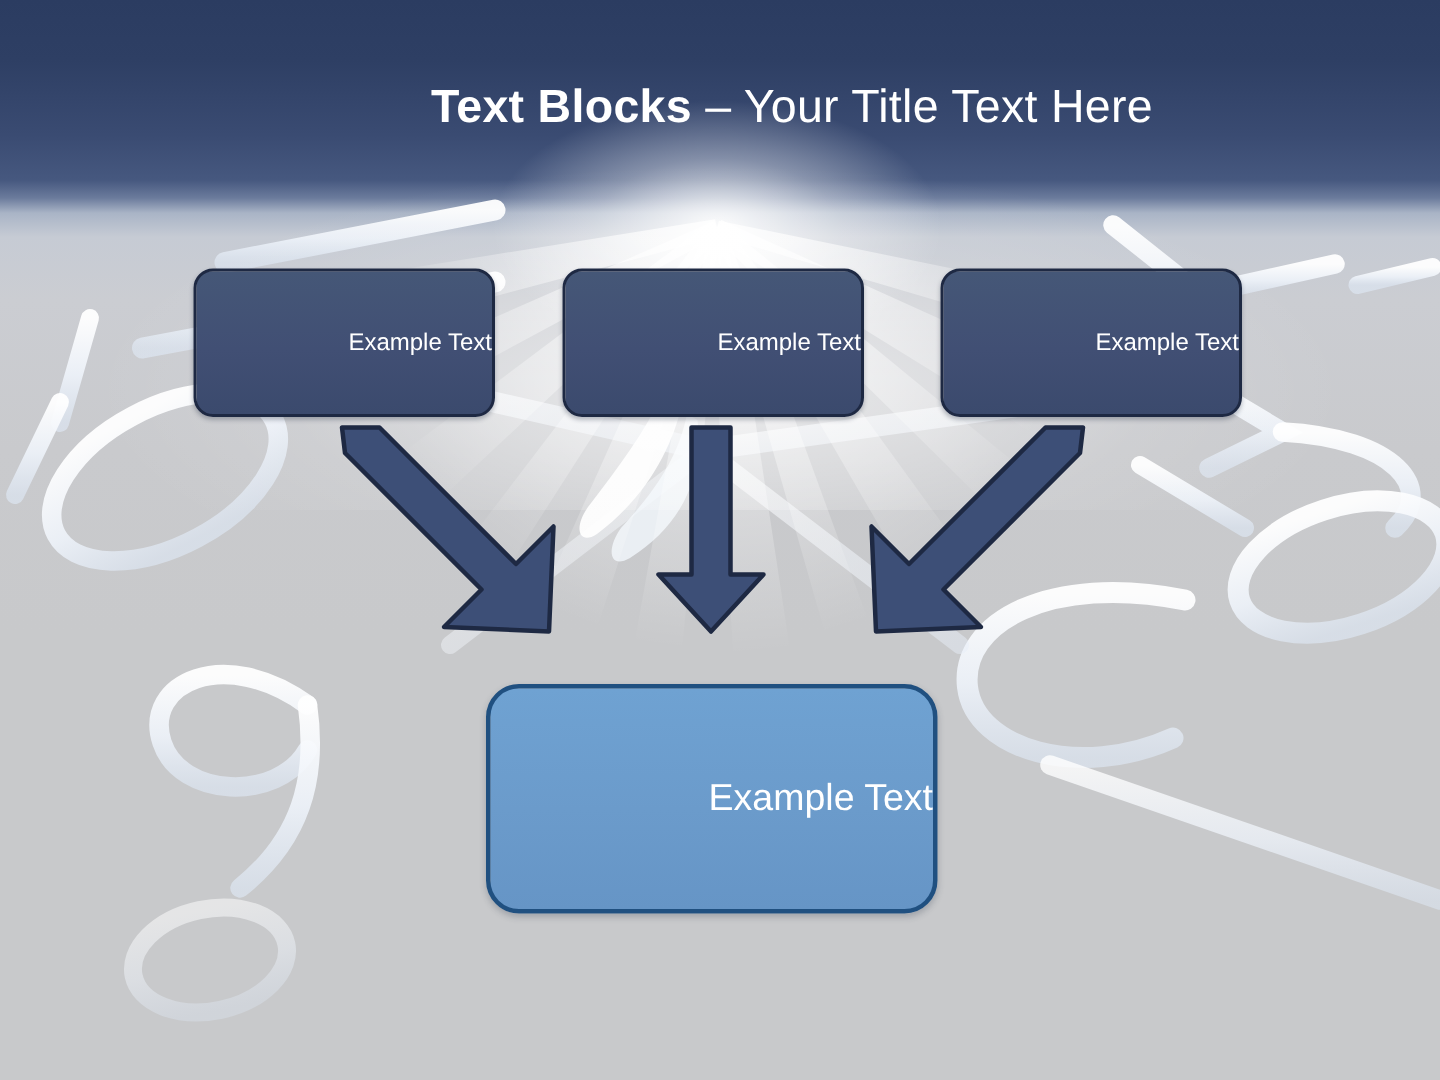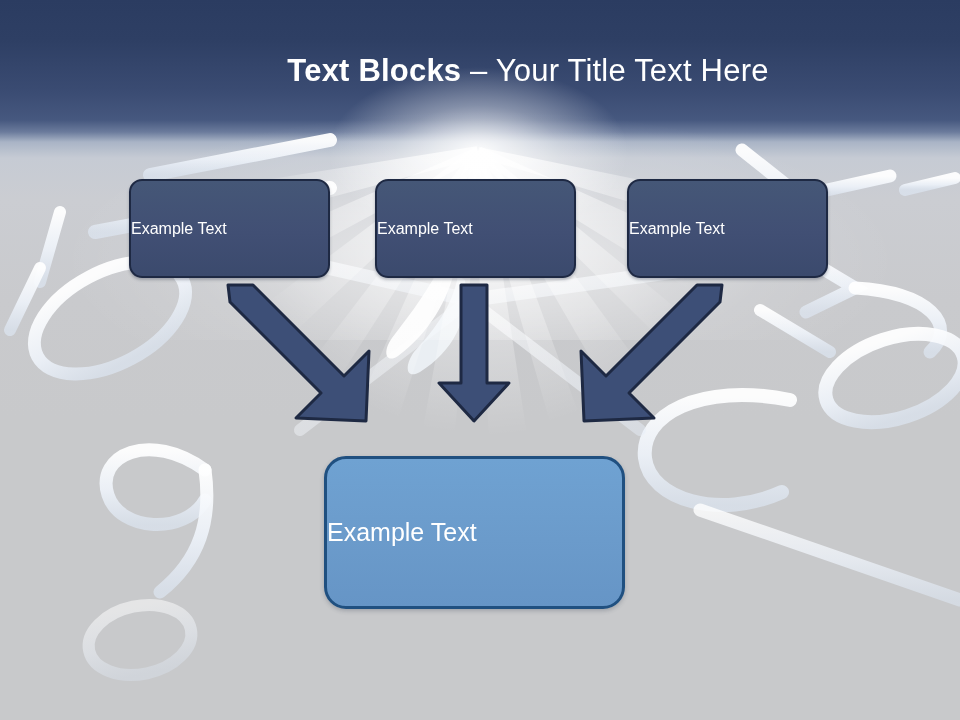--- a/index.html
+++ b/index.html
@@ -70,21 +70,21 @@
   }
   .title .t-strong { font-weight: bold; }
   .title .t-light  { font-weight: normal; }
 
   
   .node {
     position: absolute;
     box-sizing: border-box;
     display: flex;
     align-items: center;
-    justify-content: flex-start;
+    justify-content: flex-end;
     color: #ffffff;
     text-align: center;
   }
   .node-top {
     width: 201px;
     height: 99px;
     top: 179px;
     border: 2px solid #1e2943;
     border-radius: 13px;
     background: linear-gradient(to bottom, #455777 0%, #414f74 55%, #3b4a6d 100%);

